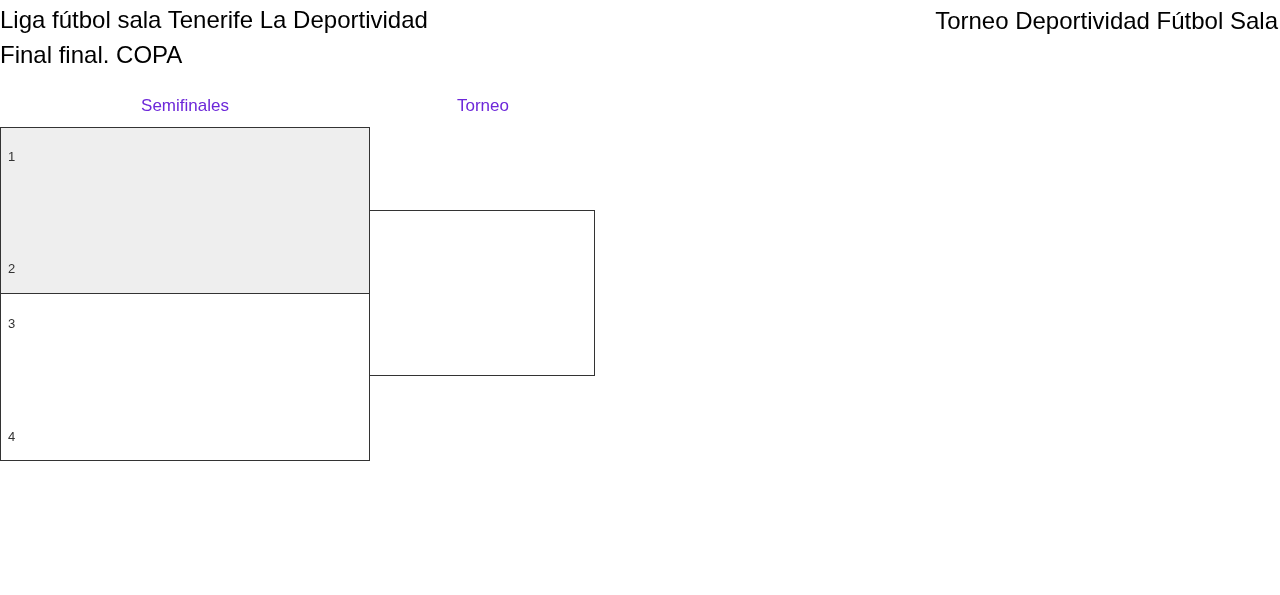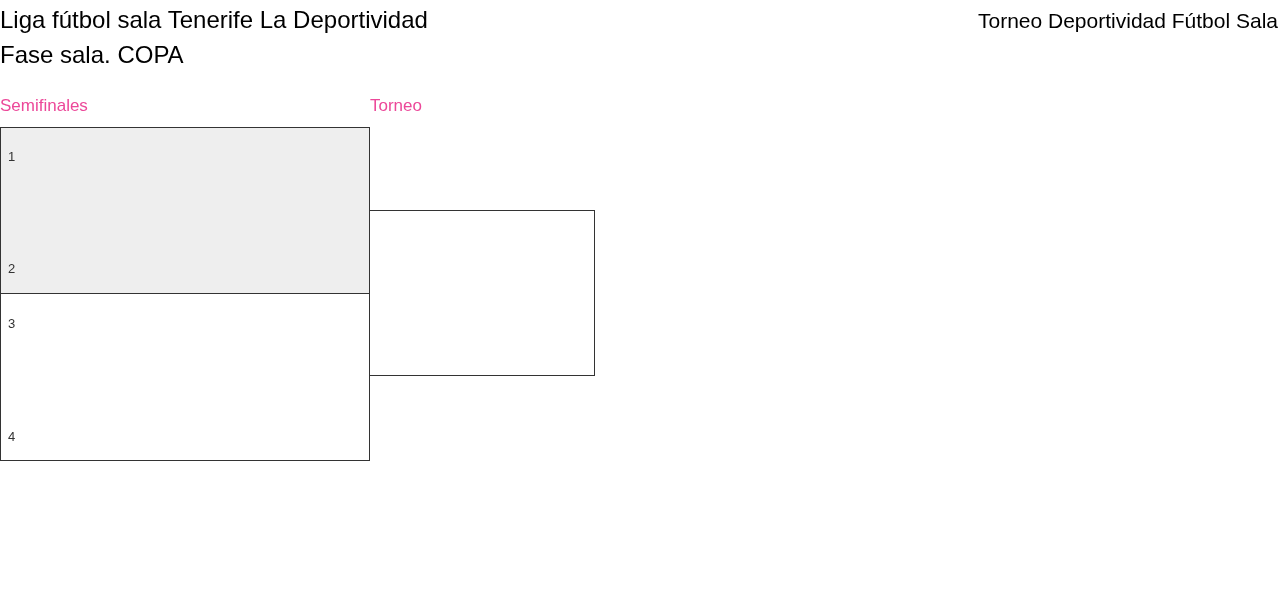--- a/index.html
+++ b/index.html
@@ -38,36 +38,36 @@
     white-space: nowrap;
   }
   .title-line { display: block; }
 
   .org-block {
     position: absolute;
     right: 2px;
     top: 3px;
     width: 600px;
     text-align: right;
-    font-size: 21px;
+    font-size: 24px;
     line-height: 36px;
     font-weight: 400;
     color: #000000;
     white-space: nowrap;
   }
   .org-line { display: block; }
 
   
   .round-label {
     position: absolute;
     font-size: 17px;
     line-height: 20px;
     font-weight: 400;
-    color: #ec4899;
-    text-align: left;
+    color: #6d28d9;
+    text-align: center;
     white-space: nowrap;
   }
   .round-semis {
     left: 0px;
     top: 96px;
     width: 370px;
   }
   .round-final {
     left: 370px;
     top: 96px;
@@ -137,21 +137,21 @@
     width: 12px;
   }
 </style>
 </head>
 <body>
 
 <div class="stage">
 
   <div class="title-block">
     <span class="title-line">Liga fútbol sala Tenerife La Deportividad</span>
-    <span class="title-line">Fase sala. COPA</span>
+    <span class="title-line">Final final. COPA</span>
   </div>
 
   <div class="org-block">
     <span class="org-line">Torneo Deportividad Fútbol Sala</span>
   </div>
 
   <div class="round-label round-semis">Semifinales</div>
   <div class="round-label round-final">Torneo</div>
 
   <div class="match-box semi-1 shaded">

